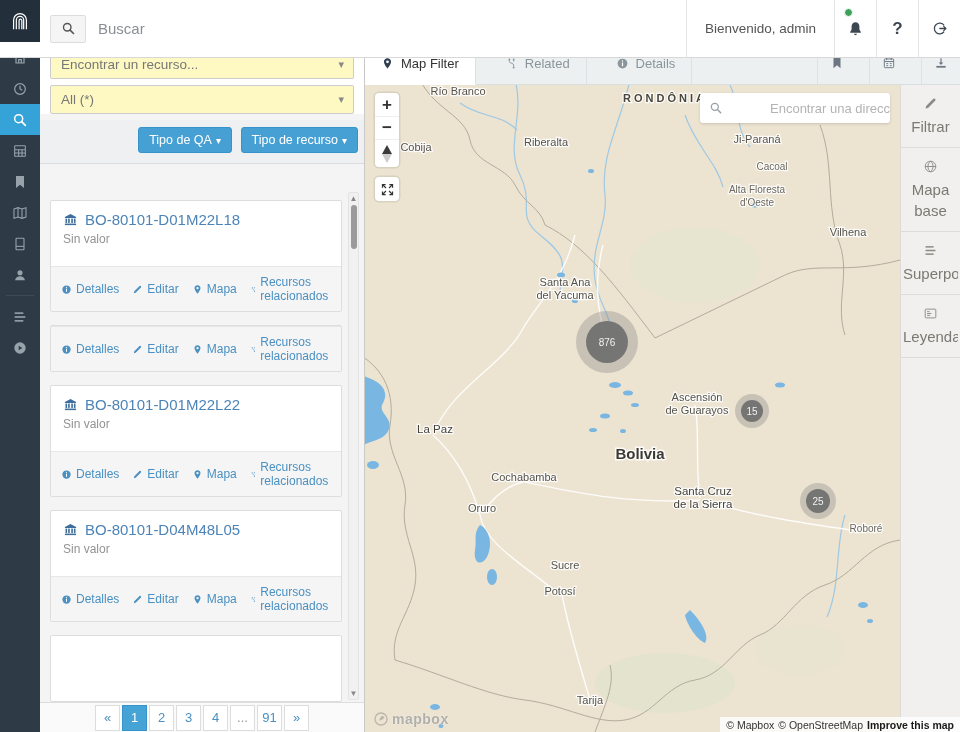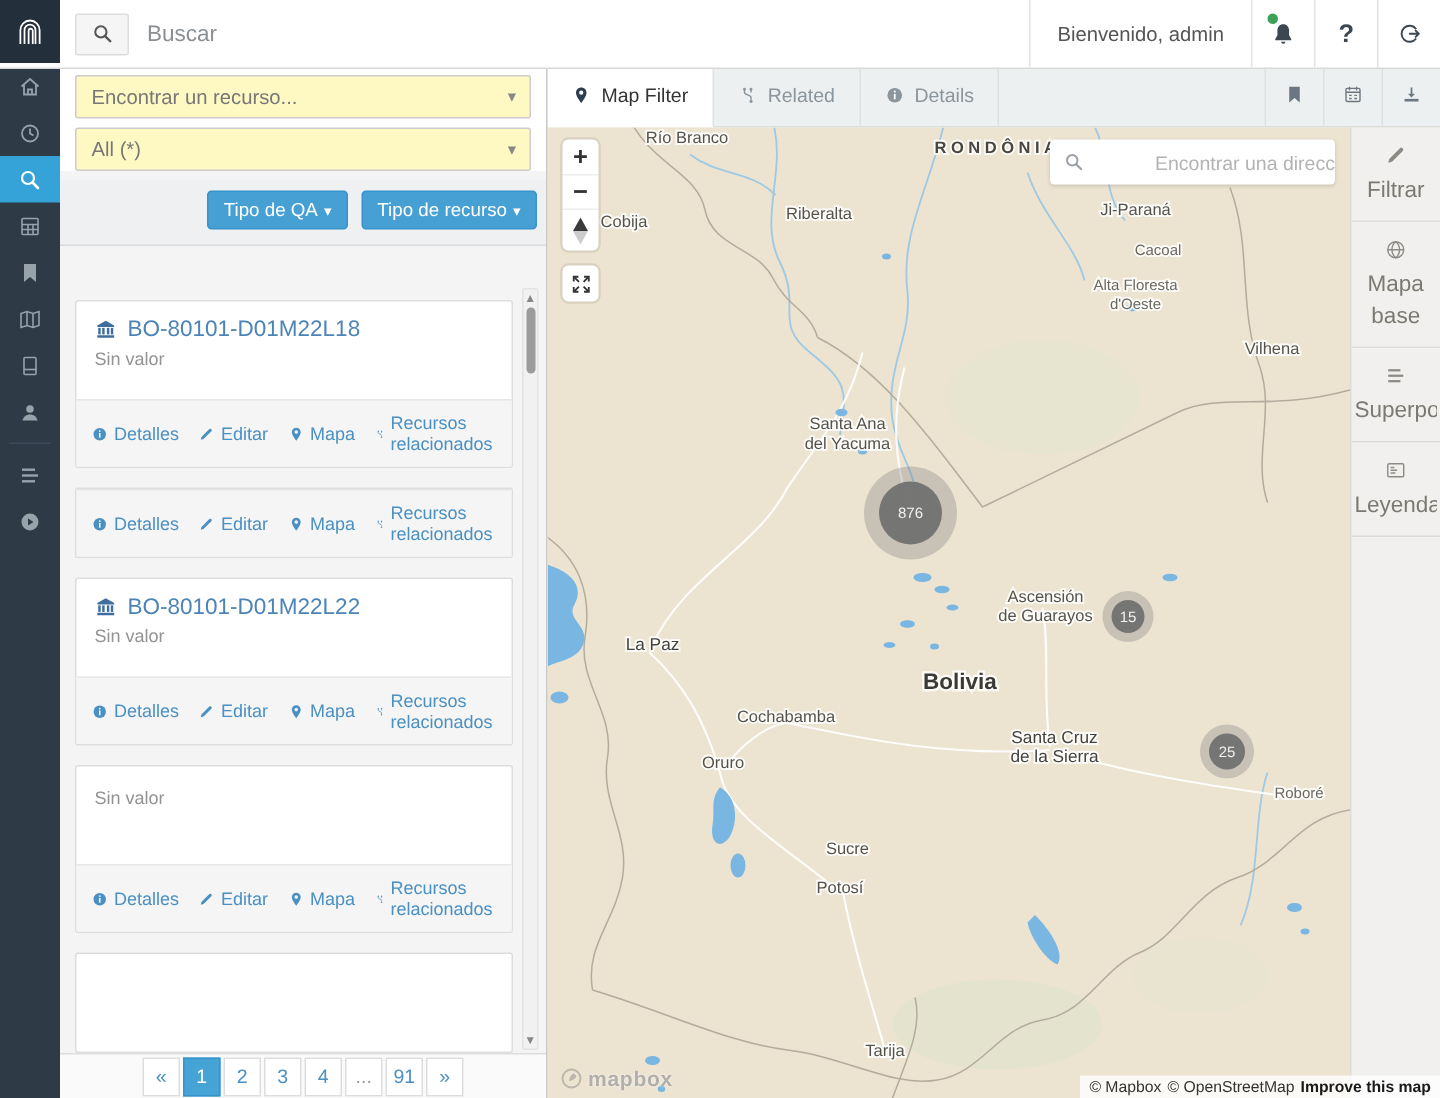--- a/index.html
+++ b/index.html
@@ -4,21 +4,21 @@
 <style>
   * { margin:0; padding:0; box-sizing:border-box; }
   html,body { width:960px; height:732px; overflow:hidden; background:#fff;
     font-family:"Liberation Sans", sans-serif; }
   body { position:relative; font-size:13px; color:#444; }
   svg { display:block; }
   .ic { display:inline-flex; align-items:center; justify-content:center; }
   .ic svg { width:100%; height:100%; }
 
   
-  #topbar { position:absolute; top:0; left:0; width:960px; height:46px; background:#fff;
+  #topbar { position:absolute; top:0; left:0; width:960px; height:58px; background:#fff;
     border-bottom:1px solid #d8d8d8; display:flex; align-items:stretch; z-index:30; }
   #logo-box { width:40px; height:42px; background:#232f3a; display:flex; align-items:center; justify-content:center; flex:0 0 40px; }
   #logo-box .ic { width:22px; height:22px; }
   #topbar-search { flex:1; display:flex; align-items:center; }
   #topbar-search .addon { width:36px; height:28px; margin-left:10px; background:#f5f5f5; border:1px solid #ddd;
     border-radius:2px; display:flex; align-items:center; justify-content:center; color:#555; }
   #topbar-search .addon .ic { width:15px; height:15px; }
   #topbar-search input { border:none; outline:none; font-size:15px; color:#444; padding:0 12px; flex:1;
     font-family:"Liberation Sans", sans-serif; }
   #topbar-search input::placeholder { color:#8a8f94; }
@@ -69,21 +69,21 @@
   
   #pagination { position:absolute; bottom:0; left:0; right:0; height:30px; background:#fafafa;
     border-top:1px solid #ddd; text-align:center; padding-top:2px; }
   .page-btn { display:inline-block; min-width:25px; height:26px; line-height:24px; border:1px solid #ddd;
     background:#fff; color:#4a90c2; font-size:13px; margin:0 1px; padding:0 4px; cursor:pointer; }
   .page-btn.active { background:#46a3d5; border-color:#3793cb; color:#fff; }
   .page-btn.ellipsis { color:#999; cursor:default; }
 
   
   #mapregion { position:absolute; top:42px; left:365px; width:595px; height:690px; }
-  #maptabs { height:43px; background:#edf0f1; border-bottom:1px solid #d9dee1; display:flex; align-items:stretch; }
+  #maptabs { height:43px; background:#edf0f1; border-bottom:1px solid #d9dee1; display:flex; align-items:stretch;gap:13px; }
   .map-tab { display:flex; align-items:center; gap:7px; padding:0 16px; font-size:13px; color:#8a959c;
     border-right:1px solid #dde1e4; cursor:pointer; }
   .map-tab .ic { width:13px; height:13px; }
   .map-tab.active { background:#fff; color:#333; border-bottom:1px solid #fff; margin-bottom:-1px; }
   .map-tab.active .ic { color:#2c3e50; }
   #tab-spacer { flex:1; }
   .tool-cell { width:39px; border-left:1px solid #dde1e4; display:flex; align-items:center; justify-content:center;
     color:#6b7680; cursor:pointer; }
   .tool-cell .ic { width:14px; height:14px; }
 
@@ -439,20 +439,33 @@
                 <circle cx="16" cy="4.5" r="1.7" fill="currentColor" stroke="none"></circle>
                 <circle cx="16" cy="19.5" r="1.9" fill="currentColor" stroke="none"></circle>
               </svg>
             </span>
             <span>Recursos relacionados</span>
           </a>
         </div>
       </div>
       <div class="res-card">
         <div class="card-top">
+          <div class="card-title">
+            <span class="ic">
+              <svg viewBox="0 0 24 24" fill="currentColor">
+                <path d="M12 3 3 8v1.5h18V8z"></path>
+                <rect x="4" y="10.5" width="2.6" height="7"></rect>
+                <rect x="8.2" y="10.5" width="2.6" height="7"></rect>
+                <rect x="13.2" y="10.5" width="2.6" height="7"></rect>
+                <rect x="17.4" y="10.5" width="2.6" height="7"></rect>
+                <path d="M3 18.5h18V21H3z"></path>
+              </svg>
+            </span>
+            <span>BO-80101-D04M48L05</span>
+          </div>
           <div class="card-value">Sin valor</div>
         </div>
         <div class="card-foot">
           <a>
             <span class="ic">
               <svg viewBox="0 0 24 24" fill="currentColor">
                 <circle cx="12" cy="12" r="9"></circle>
                 <rect x="10.9" y="10.2" width="2.2" height="6.8" fill="#fff"></rect>
                 <circle cx="12" cy="7.3" r="1.3" fill="#fff"></circle>
               </svg>

